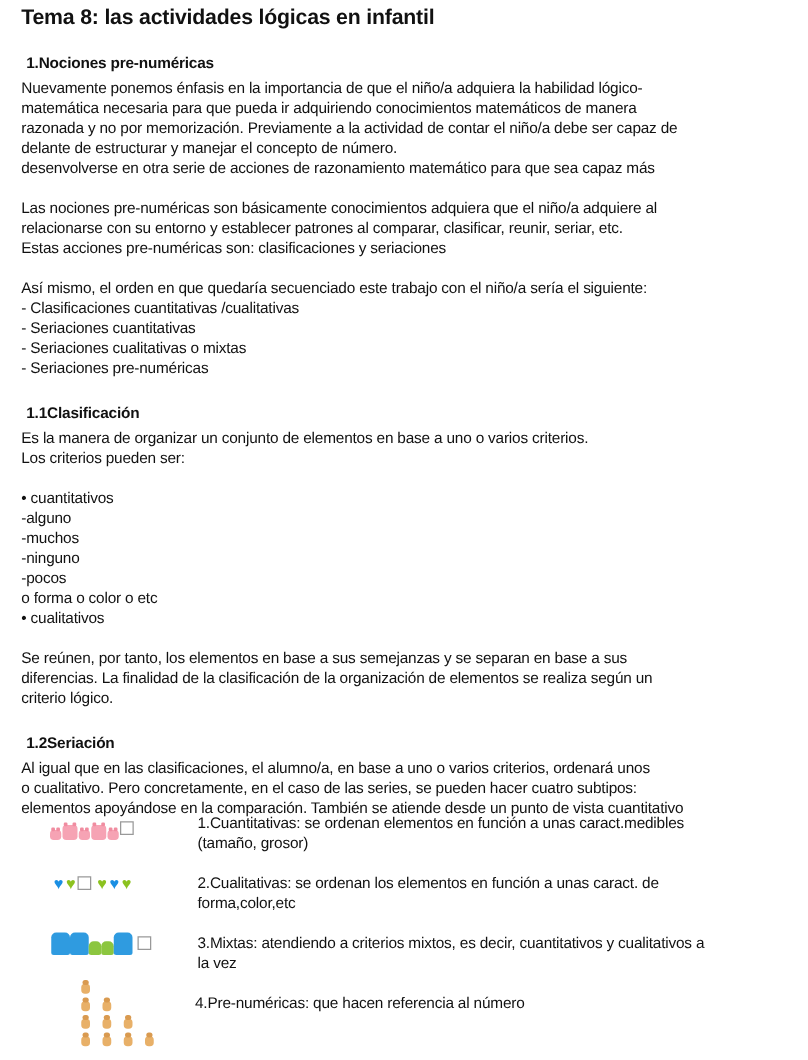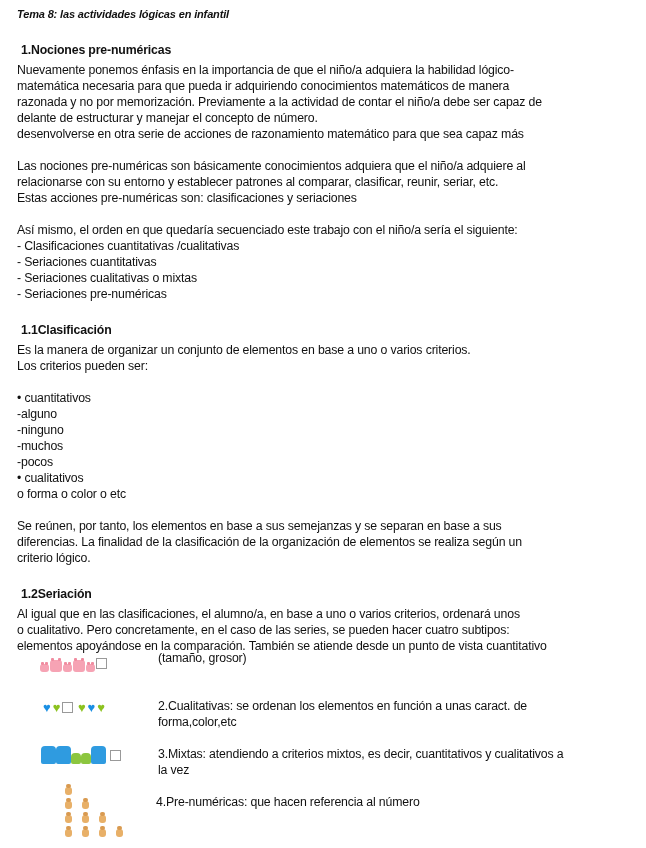--- a/index.html
+++ b/index.html
@@ -1,19 +1,19 @@
 <!DOCTYPE html>
 <html><head>
 <meta charset="utf-8">
 <style>
   html, body { margin:0; padding:0; background:#ffffff; }
   body { width:646px; height:848px; position:relative; overflow:hidden;
          font-family:"Liberation Sans", sans-serif; color:#111; }
   .doc { position:absolute; left:17px; top:6px; width:620px; font-size:12.3px; line-height:16px; letter-spacing:-0.15px; }
-  .title { font-weight:bold; font-size:11px; height:16px; margin:0;font-style:italic; }
+  .title { font-weight:bold; font-size:17px; height:16px; margin:0; }
   .h { font-weight:bold; margin:4px; height:16px; }
   .gap { height:16px; }
   .line { white-space:nowrap; height:16px; }
   .row { position:absolute; left:0; width:646px; }
   .pic { position:absolute; }
   .txt { position:absolute; left:158px; font-size:12.3px; line-height:16px; width:480px; letter-spacing:-0.15px; }
   .box { display:inline-block; width:9px; height:9px; border:1px solid #999; background:#fff; vertical-align:middle; }
   .pig { display:inline-block; background:#f6a3b4; border-radius:3px; position:relative; vertical-align:bottom; margin-right:1px;}
   .pig:before, .pig:after { content:""; position:absolute; top:-2px; width:3px; height:3px; background:#f08ca0; border-radius:1px; }
   .pig:before { left:1px; } .pig:after { right:1px; }
@@ -51,44 +51,45 @@
     <div class="line">- Seriaciones pre-numéricas</div>
   </div>
   <div class="gap"></div>
   <div class="h">1.1Clasificación</div>
   <div class="line">Es la manera de organizar un conjunto de elementos en base a uno o varios criterios.</div>
   <div class="line">Los criterios pueden ser:</div>
   <div class="gap"></div>
   <div>
     <div class="line">•  cuantitativos</div>
     <div class="line">-alguno</div>
+    <div class="line">-muchos</div>
     <div class="line">-ninguno</div>
-    <div class="line">-muchos</div>
     <div class="line">-pocos</div>
+    <div class="line">o forma o color o etc</div>
     <div class="line">•  cualitativos</div>
-    <div class="line">o forma o color o etc</div>
   </div>
   <div class="gap"></div>
   <div>
     <div class="line">Se reúnen, por tanto, los elementos en base a sus semejanzas y se separan en base a sus</div>
     <div class="line">diferencias. La finalidad de la clasificación de la organización de elementos se realiza según un</div>
     <div class="line">criterio lógico.</div>
   </div>
   <div class="gap"></div>
   <div class="h">1.2Seriación</div>
   <div class="line">Al igual que en las clasificaciones, el alumno/a, en base a uno o varios criterios, ordenará unos</div>
   <div class="line">o cualitativo. Pero concretamente, en el caso de las series, se pueden hacer cuatro subtipos:</div>
   <div class="line">elementos apoyándose en la comparación. También se atiende desde un punto de vista cuantitativo</div>
 </div>
 
 <div class="row" style="top:650px;">
   <div class="pic" style="left:40px; top:4px;">
     <span class="pig" style="width:9px;height:8px;"></span><span class="pig" style="width:12px;height:12px;"></span><span class="pig" style="width:9px;height:8px;"></span><span class="pig" style="width:12px;height:12px;"></span><span class="pig" style="width:9px;height:8px;"></span><span class="box"></span>
   </div>
   <div class="txt" style="top:0;">
+    <div class="line">1.Cuantitativas: se ordenan elementos en función a unas caract.medibles</div>
     <div class="line">(tamaño, grosor)</div>
   </div>
 </div>
 
 <div class="row" style="top:698px;">
   <div class="pic" style="left:43px; top:0px;">
     <span class="heart" style="color:#1a8fe3;">♥</span><span class="heart" style="color:#8cc21f;">♥</span><span class="box"></span> <span class="heart" style="color:#8cc21f;">♥</span><span class="heart" style="color:#1a8fe3;">♥</span><span class="heart" style="color:#8cc21f;">♥</span>
   </div>
   <div class="txt" style="top:0;">
     <div class="line">2.Cualitativas: se ordenan los elementos en función a unas caract. de</div>

